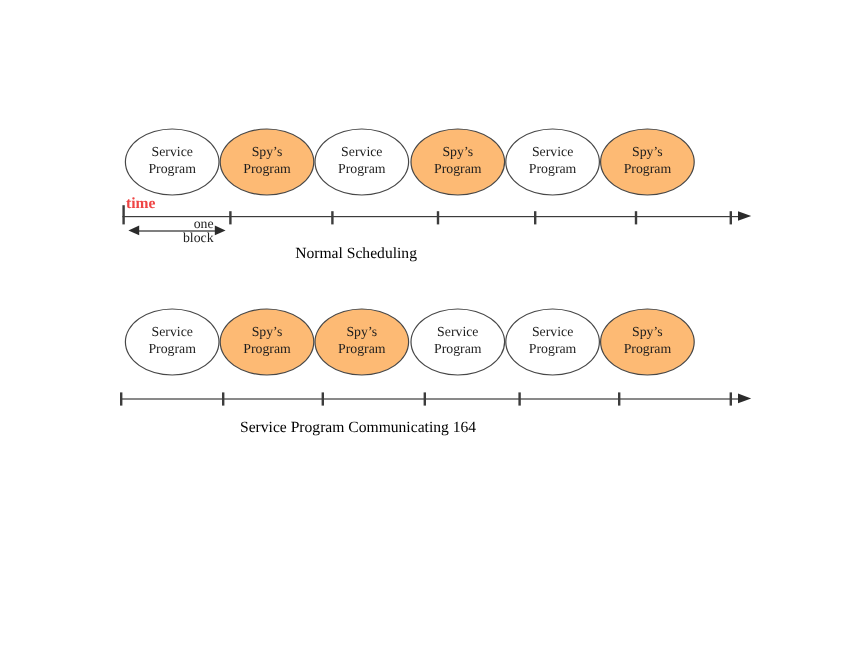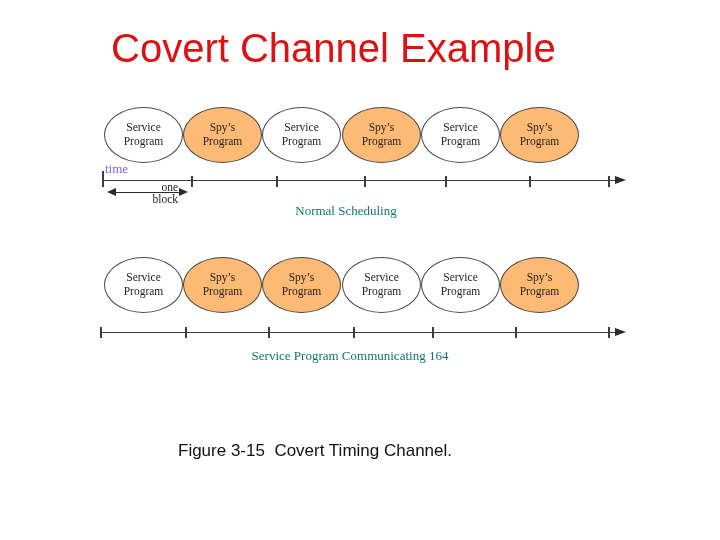--- a/index.html
+++ b/index.html
@@ -32,25 +32,25 @@
   .tl-line { position:absolute; height:0; border-top:1.7px solid #3c3c3c; }
   .tick { position:absolute; width:1.6px; height:11px; background:#3c3c3c; }
   .tick.tall { height:16px; }
   .tl-arrow {
     position:absolute; width:0; height:0;
     border-left:11px solid #2b2b2b;
     border-top:4.5px solid transparent; border-bottom:4.5px solid transparent;
   }
   .serif-label {
     position:absolute; font-family:"Liberation Serif", serif;
-    color:#8b5cf6; font-size:13px; line-height:1.1; white-space:nowrap;
+    color:#ef4444; font-size:13px; line-height:1.1; white-space:nowrap;font-weight:bold;
   }
   .row-caption {
     position:absolute; font-family:"Liberation Serif", serif;
-    color:#0f766e; font-size:13px; text-align:center; white-space:nowrap;
+    color:#000000; font-size:13px; white-space:nowrap;
   }
   .ob-text {
     position:absolute; font-family:"Liberation Serif", serif;
     color:#222222; font-size:11.5px; line-height:1; white-space:nowrap;
     text-align:right; width:60px;
   }
   .dbl-arrow { position:absolute; left:107px; top:188px; width:81px; height:9px; }
   .da-line { position:absolute; left:5px; right:5px; top:3.6px; border-top:1.6px solid #2b2b2b; }
   .da-left {
     position:absolute; left:0; top:0; width:0; height:0;
@@ -65,21 +65,20 @@
   .fig-caption {
     position:absolute; left:178px; top:441px;
     font-size:17px; color:#111111; white-space:pre;
   }
 </style>
 </head>
 <body>
 
 <div class="slide">
 
-  <div class="title">Covert Channel Example</div>
 
   <div class="diagram">
 
     <div class="ellipse r1 c1">
         <span class="elabel">Service Program</span>
       </div>
     <div class="ellipse gray r1 c2">
         <span class="elabel">Spy’s Program</span>
       </div>
     <div class="ellipse r1 c3">
@@ -142,15 +141,14 @@
     <div class="tick" style="left:353px; top:327px;"></div>
     <div class="tick" style="left:432px; top:327px;"></div>
     <div class="tick" style="left:515px; top:327px;"></div>
     <div class="tick" style="left:608px; top:327px;"></div>
     <div class="tl-arrow" style="left:615px; top:328.4px;"></div>
 
     <div class="row-caption" style="left:200px; top:348px; width:300px;">Service Program Communicating 164</div>
 
   </div>
 
-  <div class="fig-caption">Figure 3-15  Covert Timing Channel.</div>
 
 </div>
 
 </body></html>

